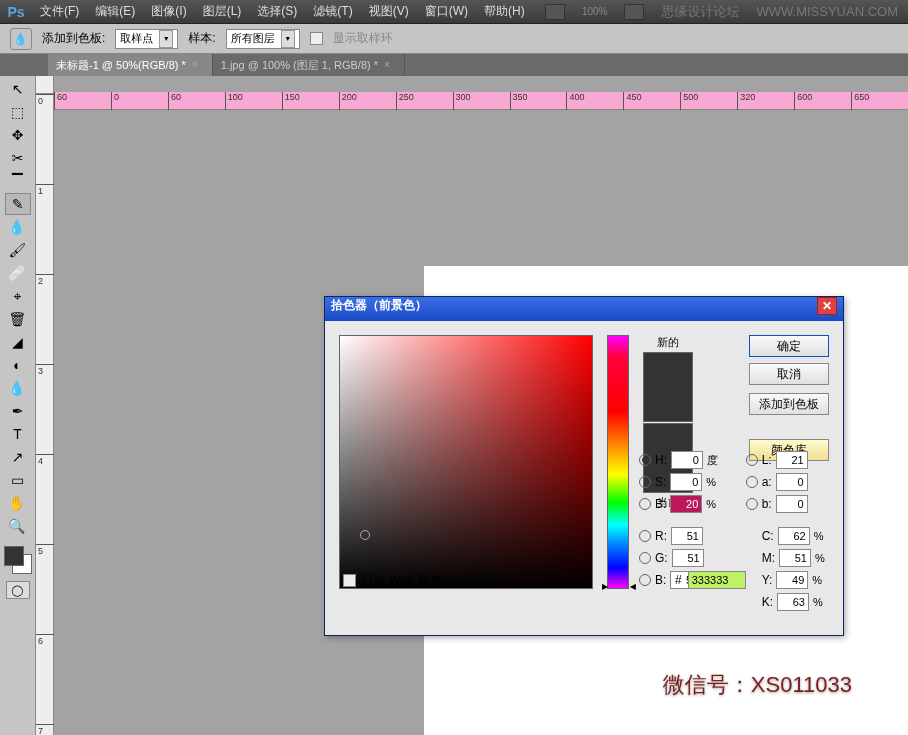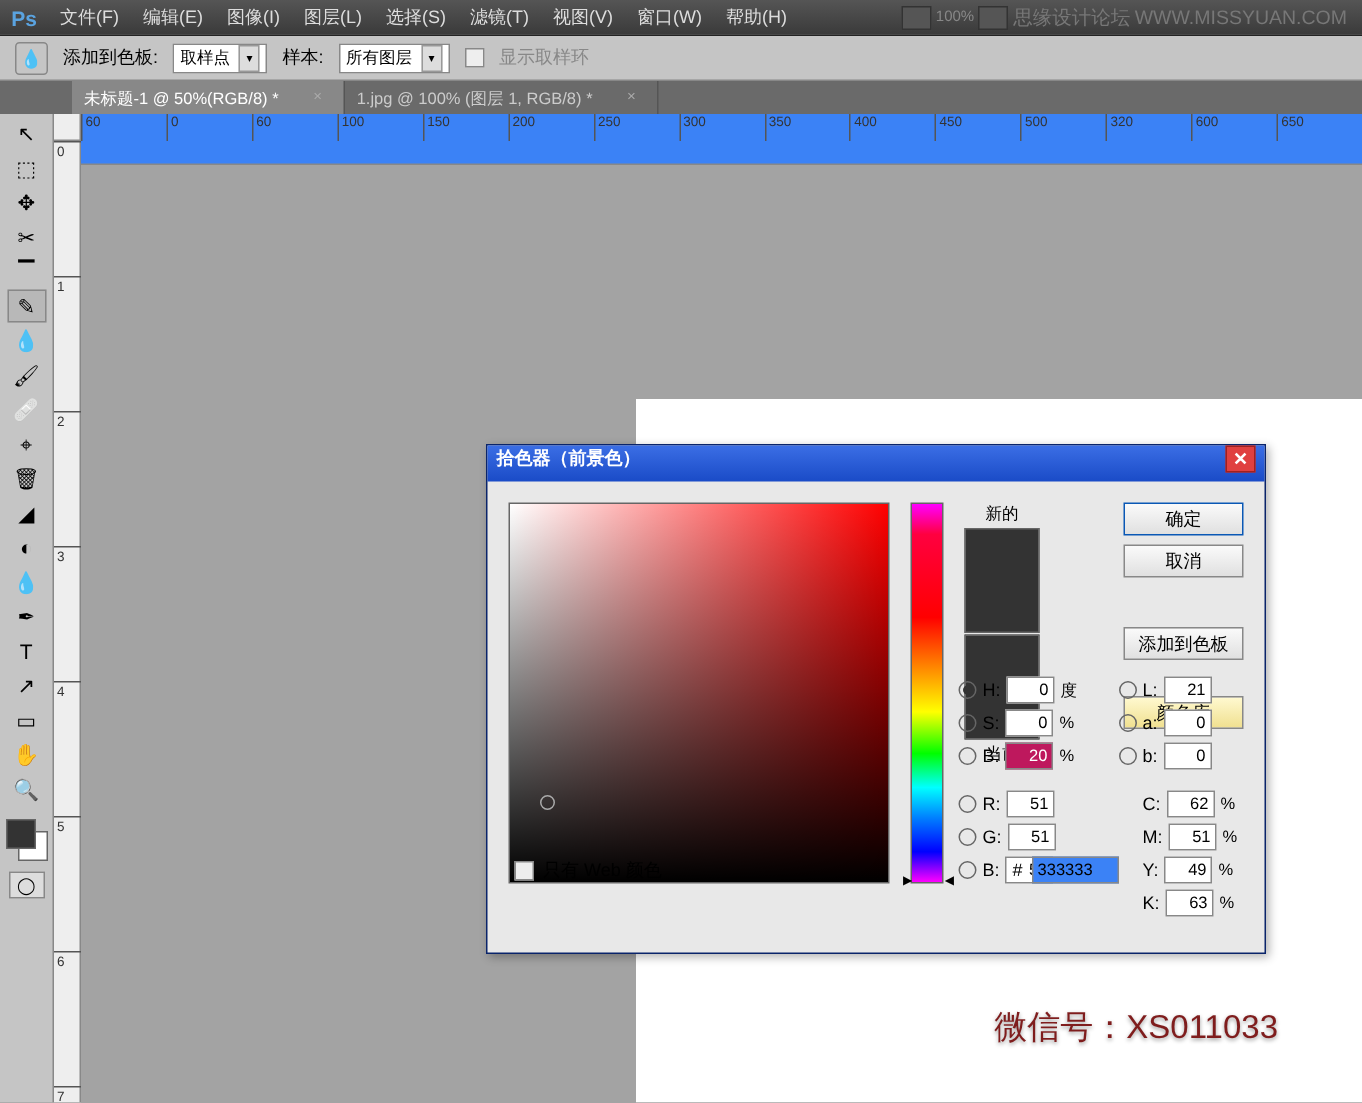--- a/index.html
+++ b/index.html
@@ -1,46 +1,46 @@
 <!DOCTYPE html>
 <html><head>
 <meta charset="utf-8">
 <style>
 * { margin: 0; padding: 0; box-sizing: border-box; font-family: "Microsoft YaHei", Arial, sans-serif; }
 body { width: 908px; height: 735px; background: #a3a3a3; overflow: hidden; position: relative; }
 
 .menubar { height: 24px; background: linear-gradient(#555, #3a3a3a); display: flex; align-items: center; color: #ddd; font-size: 12px; border-bottom: 1px solid #222; text-align: center; }
 .ps-logo { width: 32px; height: 24px; display: flex; align-items: center; justify-content: center; color: #5aa3e0; font-weight: bold; font-size: 14px; }
 .menu-item { padding: 0 8px; cursor: default; }
-.menu-right { margin-left: auto; display: flex; align-items: center; gap: 3px; padding-right: 10px; font-size: 10px; color: #888; }
+.menu-right { margin-left: auto; display: flex; align-items: center; gap: 17px; padding-right: 10px; font-size: 10px; color: #888; }
 .dropdown-icon { width: 20px; height: 16px; background: #555; border: 1px solid #333; }
 
 .options-bar { height: 30px; background: #c5c5c5; display: flex; align-items: center; font-size: 12px; border-bottom: 1px solid #888; padding-left: 10px; gap: 10px; }
 .tool-icon-small { width: 22px; height: 22px; background: #c5c5c5; border: 1px solid #888; border-radius: 3px; display: flex; align-items: center; justify-content: center; }
 .combo { height: 20px; background: #fff; border: 1px solid #888; padding: 0 4px; font-size: 11px; display: flex; align-items: center; gap: 6px; }
 .combo-arrow { width: 14px; height: 18px; background: #ddd; border: 1px solid #999; display: flex; align-items: center; justify-content: center; font-size: 8px; }
 .checkbox-empty { width: 13px; height: 13px; border: 1px solid #888; background: #eee; }
 
 .doc-tabs { height: 22px; background: #6a6a6a; display: flex; align-items: center; font-size: 11px; padding-left: 48px; }
-.doc-tab { height: 22px; padding: 0 8px; display: flex; align-items: center; gap: 23px; color: #ccc; border-right: 1px solid #555; }
+.doc-tab { height: 22px; padding: 0 8px; display: flex; align-items: center; gap: 6px; color: #ccc; border-right: 1px solid #555; }
 .doc-tab.active { background: #888; color: #fff; }
 .tab-close { width: 12px; height: 12px; font-size: 10px; color: #aaa; }
 
 .main-area { display: flex; height: calc(100% - 76px); }
 
 .toolbox { width: 36px; background: #c5c5c5; border-right: 1px solid #888; display: flex; flex-direction: column; align-items: center; padding-top: 2px; gap: 1px; }
 .tool { width: 26px; height: 22px; display: flex; align-items: center; justify-content: center; font-size: 14px; cursor: default; }
 .tool-row { width: 34px; height: 2px; margin-top: 1px; }
 .color-swatches { width: 28px; height: 28px; position: relative; margin-top: 4px; }
 .fg-swatch { width: 20px; height: 20px; background: #333; border: 1px solid #666; position: absolute; top: 0; left: 0; }
 .bg-swatch { width: 20px; height: 20px; background: #fff; border: 1px solid #666; position: absolute; bottom: 0; right: 0; }
 .qm-btn { width: 24px; height: 18px; border: 1px solid #888; background: #ddd; margin-top: 6px; display: flex; align-items: center; justify-content: center; font-size: 11px; }
 
 .canvas-area { flex: 1; position: relative; background: #a3a3a3; }
-.ruler-h { height: 34px; background: #3b82f6; border-bottom: 1px solid #888; position: absolute; top: 0; left: 18px; right: 0; display: flex; font-size: 8px; }
+.ruler-h { height: 18px; background: #f9a8d4; border-bottom: 1px solid #888; position: absolute; top: 16px; left: 18px; right: 0; display: flex; font-size: 8px; }
 .ruler-v { width: 18px; background: #eee; border-right: 1px solid #888; position: absolute; top: 18px; left: 0; bottom: 0; }
 .ruler-corner { width: 18px; height: 18px; background: #eee; border-right: 1px solid #888; border-bottom: 1px solid #888; position: absolute; top: 0; left: 0; }
 .ruler-tick { border-left: 1px solid #555; width: 60px; height: 18px; padding-left: 2px; position: relative; font-size: 9px; color: #333; }
 .ruler-vtick { border-top: 1px solid #555; height: 60px; width: 18px; font-size: 9px; color: #333; writing-mode: horizontal-tb; padding: 1px 0 0 2px; }
 
 .canvas-white { position: absolute; top: 190px; left: 388px; right: 0; bottom: 0; background: #fff; }
 
 .color-picker { position: absolute; top: 220px; left: 288px; width: 520px; height: 340px; background: #e8e8e8; border: 1px solid #0a246a; font-size: 12px; box-shadow: 2px 2px 6px rgba(0,0,0,0.3); }
 .cp-title { height: 24px; background: linear-gradient(#3b6ee5, #1a4bc7); color: #fff; display: flex; align-items: flex-start; padding: 0 6px; font-size: 12px; font-weight: bold; }
 .cp-close { margin-left: auto; width: 20px; height: 18px; background: #e04040; color: #fff; display: flex; align-items: center; justify-content: center; font-size: 12px; border: 1px solid #a02020; }
@@ -65,21 +65,21 @@
 
 .cp-inputs { position: absolute; top: 130px; right: 14px; display: flex; gap: 24px; font-size: 12px; }
 .cp-col { display: flex; flex-direction: column; gap: 4px; }
 .cp-row { display: flex; align-items: center; gap: 4px; }
 .cp-radio { width: 12px; height: 12px; border: 1px solid #666; border-radius: 50%; display: flex; align-items: center; justify-content: center; }
 .cp-radio.on::after { content: ''; width: 6px; height: 6px; background: #333; border-radius: 50%; }
 .cp-input { width: 32px; height: 18px; border: 1px solid #888; background: #fff; font-size: 11px; text-align: right; padding: 0 3px; }
 .cp-input.selected { background: #be185d; color: #fff; }
 .cp-unit { width: 14px; font-size: 11px; }
 .hex-row { position: absolute; bottom: 14px; left: 350px; display: flex; align-items: center; gap: 6px; }
-.hex-input { width: 58px; height: 18px; border: 1px solid #888; background: #3b82f6; padding: 0 3px; font-size: 11px; }
+.hex-input { width: 58px; height: 18px; border: 1px solid #888; background: #bef264; padding: 0 3px; font-size: 11px; }
 .web-only { position: absolute; bottom: 14px; left: 18px; display: flex; align-items: center; gap: 6px; }
 
 .watermark { position: absolute; bottom: 34px; right: 56px; color: #7f1d1d; font-size: 22px; display: flex; align-items: center; gap: 10px; text-shadow: 0 1px 3px rgba(0,0,0,0.4); }
 .wm-icon { width: 32px; height: 32px; border: 2px solid #fff; border-radius: 50%; display: flex; flex-direction: column; align-items: center; justify-content: center; }
 .wm-dots { display: flex; gap: 3px; }
 .wm-dot { width: 4px; height: 4px; background: #fff; border-radius: 50%; }
 .wm-arc { width: 18px; height: 8px; border: 2px solid #fff; border-top: none; border-radius: 0 0 12px 12px; margin-top: 2px; }
 
 .menu-site { font-size: 13px; color: #777; }
 </style>
@@ -209,21 +209,21 @@
         <div class="cp-preview">
           <div class="cp-label">新的</div>
           <div class="cp-swatch new-swatch"></div>
           <div class="cp-swatch cur-swatch" style="margin-top:-1px"></div>
           <div class="cp-label">当前</div>
         </div>
 
         <div class="cp-buttons">
           <div class="cp-btn ok">确定</div>
           <div class="cp-btn">取消</div>
-          <div class="cp-btn" style="margin-top:27px">添加到色板</div>
+          <div class="cp-btn" style="margin-top:2px">添加到色板</div>
           <div class="cp-btn lib">颜色库</div>
         </div>
 
         <div class="cp-inputs">
           <div class="cp-col">
             <div class="cp-row">
                 <div class="cp-radio on"></div>
                 <span>H:</span>
                 <input class="cp-input" value="0" style="">
                 <span class="cp-unit">度</span>

